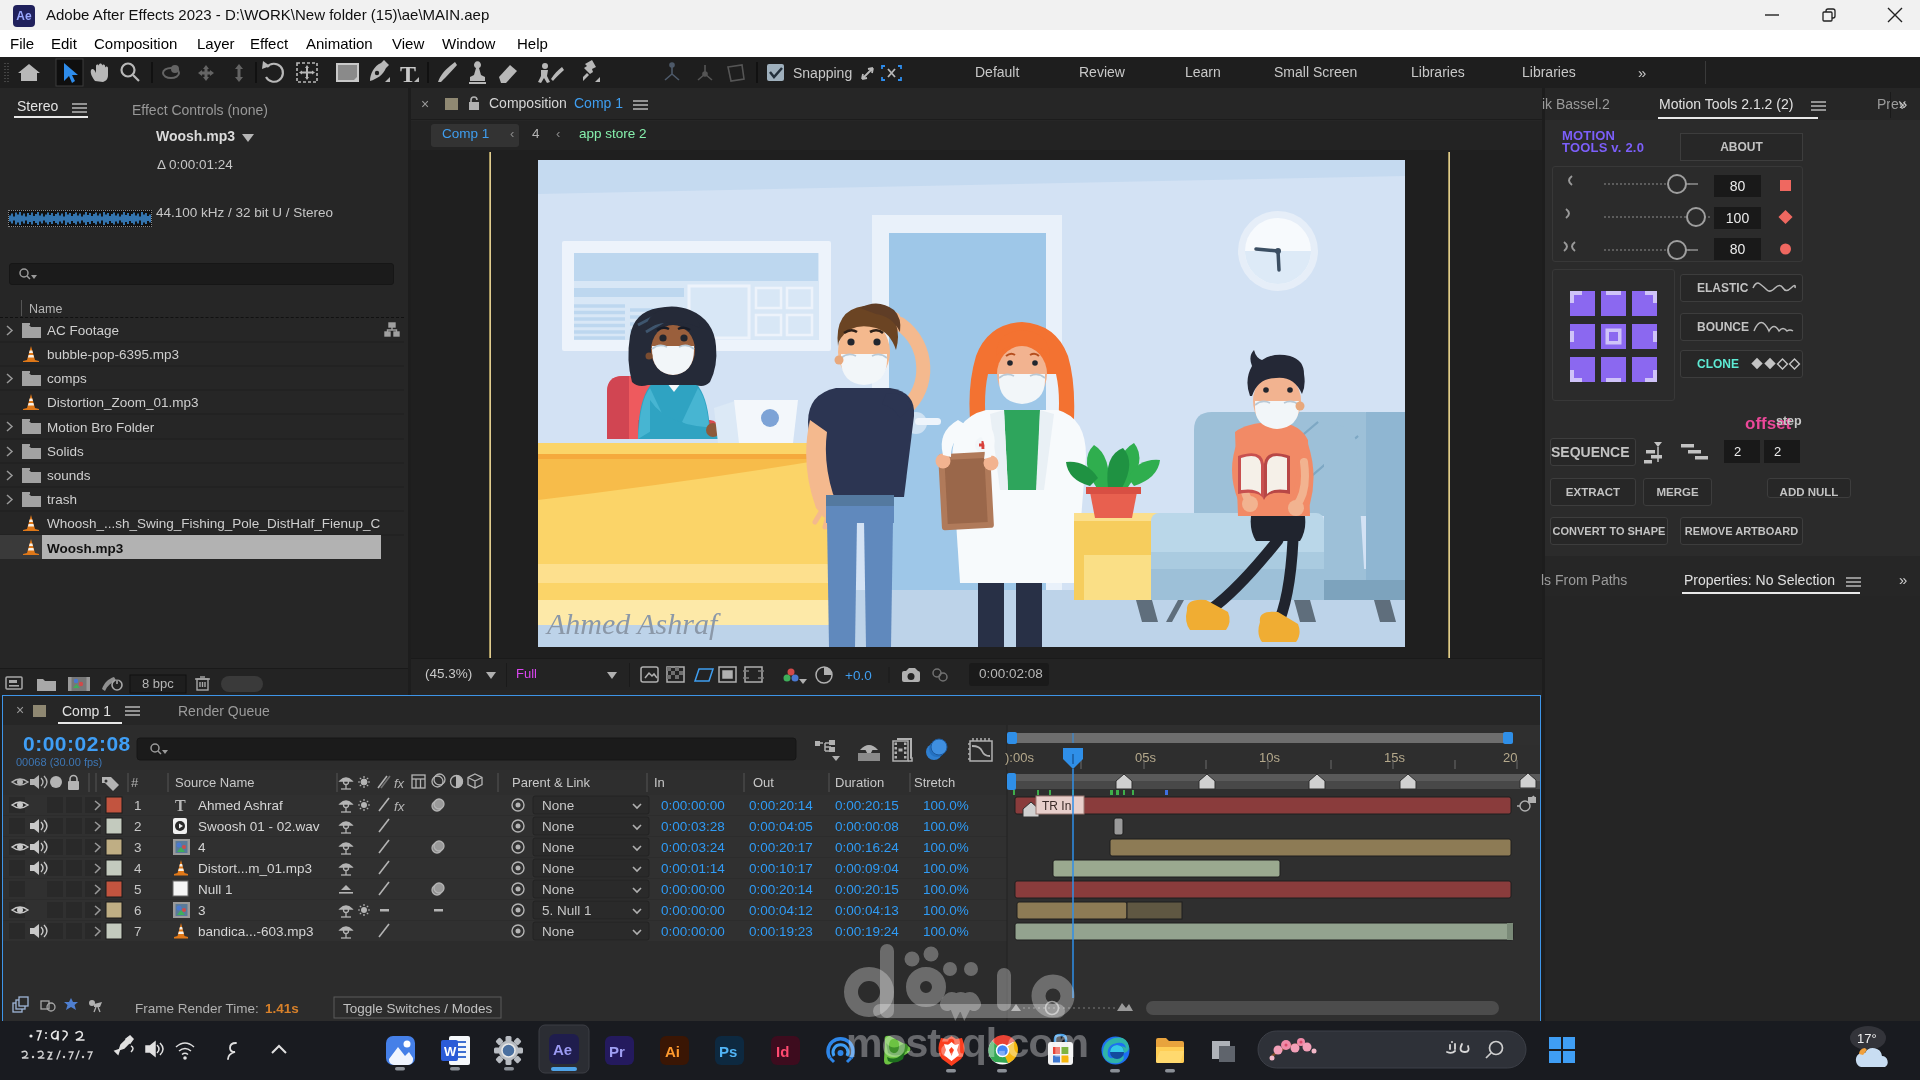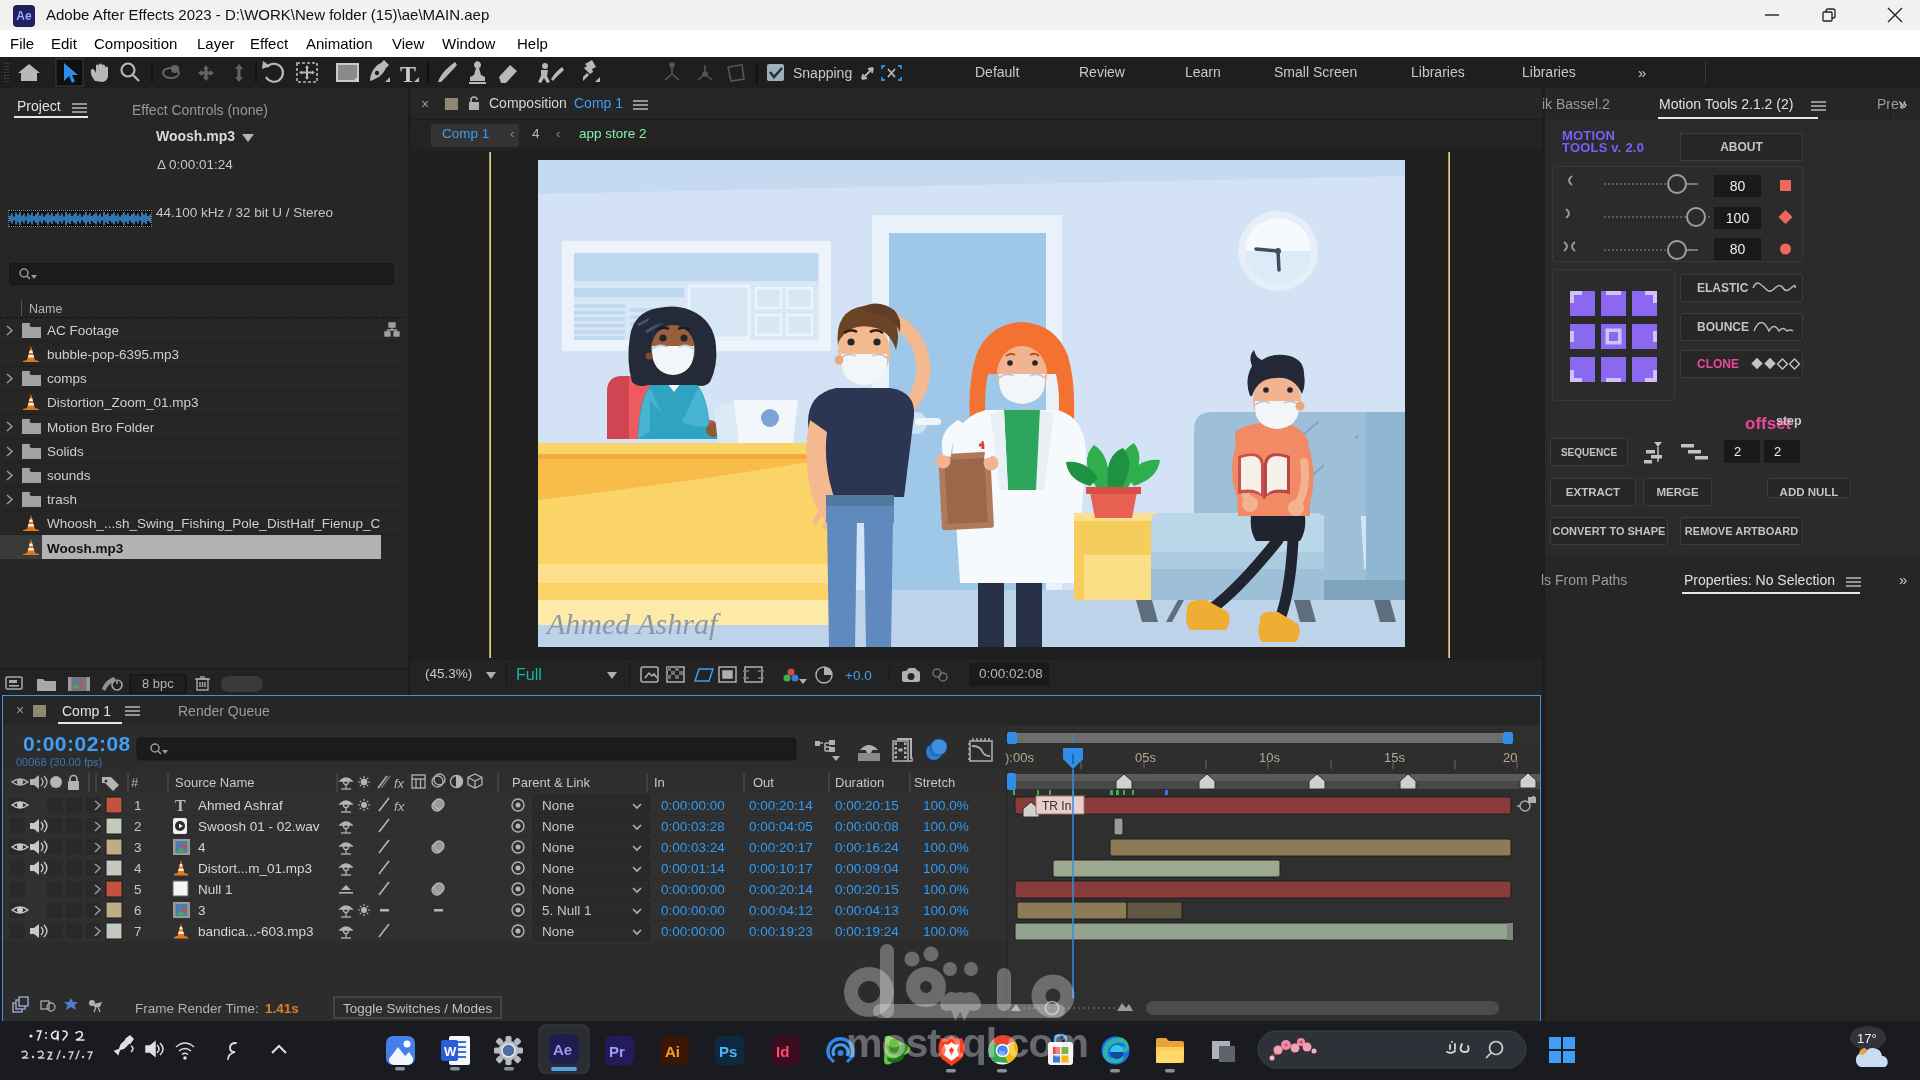--- a/index.html
+++ b/index.html
@@ -135,21 +135,21 @@
     <span class="wstab" style="left:975px;">Default</span>
     <span class="wstab" style="left:1079px;">Review</span>
     <span class="wstab" style="left:1185px;">Learn</span>
     <span class="wstab" style="left:1274px;">Small Screen</span>
     <span class="wstab" style="left:1411px;">Libraries</span>
     <span class="wstab" style="left:1522px;">Libraries</span>
     <span class="wstab" style="left:1638px;font-size:15px;">»</span>
     <div class="abs" style="left:1705px;top:4px;width:1px;height:23px;background:#3a3a3a;"></div>
   </div>
   <div id="leftpanel" class="abs">
-    <div class="abs" style="left:17px;top:10px;font-size:14px;color:#e2e2e2;">Project</div>
+    <div class="abs" style="left:17px;top:10px;font-size:14px;color:#e2e2e2;">Stereo</div>
     <svg class="abs" style="left:72px;top:14px;" width="15" height="12">
         <g stroke="#b0b0b0" stroke-width="1.6">
           <line x1="0" y1="2" x2="15" y2="2"></line>
           <line x1="0" y1="6" x2="15" y2="6"></line>
           <line x1="0" y1="10" x2="15" y2="10"></line>
         </g>
       </svg>
     <div class="abs" style="left:14px;top:28px;width:74px;height:2px;background:#e8e8e8;"></div>
     <div class="abs" style="left:132px;top:14px;font-size:14px;color:#989898;">Effect Controls (none)</div>
     <div class="abs" style="left:156px;top:40px;font-size:14px;font-weight:bold;color:#dadada;">Woosh.mp3</div>
@@ -488,21 +488,21 @@
         <text x="9" y="474" font-family="Liberation Serif" font-style="italic" font-size="30" fill="#8b98a8">Ahmed Ashraf</text>
       </svg>
     </div>
 
     <div class="abs" style="left:0;top:570px;width:1131px;height:32px;background:#232323;border-top:1px solid #1a1a1a;">
       <span class="abs" style="left:14px;top:7px;color:#c8c8c8;font-size:13.5px;">(45.3%)</span>
       <svg class="abs" style="left:75px;top:13px;" width="10" height="7">
           <path d="M0 0 L10 0 L5 7 Z" fill="#b0b0b0"></path>
         </svg>
       <div class="abs" style="left:95px;top:4px;width:1px;height:24px;background:#1a1a1a;"></div>
-      <span class="abs" style="left:105px;top:7px;color:#14b8a6;font-size:16px;">Full</span>
+      <span class="abs" style="left:105px;top:7px;color:#d946ef;font-size:13px;">Full</span>
       <svg class="abs" style="left:196px;top:13px;" width="10" height="7">
           <path d="M0 0 L10 0 L5 7 Z" fill="#b0b0b0"></path>
         </svg>
       <div class="abs" style="left:218px;top:4px;width:1px;height:24px;background:#1a1a1a;"></div>
       <svg class="abs" style="left:228px;top:6px;" width="320" height="20" viewBox="0 0 320 20">
         <g fill="none" stroke="#b0b0b0" stroke-width="1.5">
           <rect x="2" y="2" width="17" height="15" rx="2"></rect>
           <path d="M6 13 l4 -5 3 3 2 -2 3 4"></path>
           <rect x="28" y="2" width="17" height="15"></rect>
           <path d="M28 2 l4 0 0 4 -4 0 Z M36 2 l4 0 0 4 -4 0 Z M32 6 l4 0 0 4 -4 0 Z M40 6 l4 0 0 4 -4 0 Z M28 10 l4 0 0 4 -4 0 Z M36 10 l4 0 0 4 -4 0 Z" fill="#707070" stroke="none"></path>
@@ -616,31 +616,31 @@
       <span class="abs" style="left:152px;top:161px;color:#c3c3c3;font-size:12px;font-weight:bold;">ELASTIC</span>
       <svg class="abs" style="left:207px;top:160px;" width="44" height="16">
           <path d="M1 8 Q4 1 8 4 T15 10 T23 8 T31 8 T39 8 T43 8" stroke="#b8b8b8" stroke-width="1.5" fill="none"></path>
         </svg>
       <div class="abs" style="left:135px;top:193px;width:123px;height:28px;background:#272727;border:1px solid #3d3d3d;border-radius:3px;"></div>
       <span class="abs" style="left:152px;top:200px;color:#c3c3c3;font-size:12px;font-weight:bold;">BOUNCE</span>
       <svg class="abs" style="left:208px;top:198px;" width="44" height="16">
           <path d="M1 13 Q8 -4 16 13 Q21 4 26 13 Q30 8 34 13 Q37 11 40 13" stroke="#b8b8b8" stroke-width="1.5" fill="none"></path>
         </svg>
       <div class="abs" style="left:135px;top:230px;width:123px;height:28px;background:#272727;border:1px solid #3d3d3d;border-radius:3px;"></div>
-      <span class="abs" style="left:152px;top:237px;color:#ec4899;font-size:12px;font-weight:bold;">CLONE</span>
+      <span class="abs" style="left:152px;top:237px;color:#5eead4;font-size:12px;font-weight:bold;">CLONE</span>
       <svg class="abs" style="left:206px;top:237px;" width="50" height="14" viewBox="0 0 50 14">
         <rect x="2" y="2.5" width="8" height="8" fill="#c3c3c3" transform="rotate(45 6 6.5)"></rect>
         <rect x="15" y="2.5" width="8" height="8" fill="#c3c3c3" transform="rotate(45 19 6.5)"></rect>
         <rect x="28" y="3.5" width="7" height="7" fill="none" stroke="#c3c3c3" stroke-width="1.4" transform="rotate(45 31.5 7)"></rect>
         <rect x="40" y="3.5" width="7" height="7" fill="none" stroke="#c3c3c3" stroke-width="1.4" transform="rotate(45 43.5 7)"></rect>
       </svg>
       <span class="abs" style="left:200px;top:294px;color:#ec4899;font-size:17px;font-weight:bold;">offset</span>
       <span class="abs" style="left:231px;top:294px;color:#c8c8c8;font-size:12.5px;font-weight:bold;">step</span>
 
-      <div class="abs" style="left:5px;top:318px;width:78px;height:28px;background:#272727;border:1px solid #3d3d3d;border-radius:3px;color:#c3c3c3;font-size:10px;font-weight:bold;text-align:center;line-height:27px;">SEQUENCE</div>
+      <div class="abs" style="left:5px;top:318px;width:86px;height:28px;background:#272727;border:1px solid #3d3d3d;border-radius:3px;color:#c3c3c3;font-size:14px;font-weight:bold;line-height:27px;">SEQUENCE</div>
       <svg class="abs" style="left:96px;top:318px;" width="30" height="28" viewBox="0 0 30 28">
         <path d="M13 4 L21 4 L17 9 Z" fill="#c3c3c3"></path>
           <line x1="17" y1="9" x2="17" y2="24" stroke="#c3c3c3" stroke-width="1.5"></line>
         <rect x="5" y="12" width="9" height="3.5" fill="#c3c3c3"></rect>
           <rect x="10" y="17" width="11" height="3.5" fill="#c3c3c3"></rect>
           <rect x="3" y="22" width="8" height="3.5" fill="#c3c3c3"></rect>
       </svg>
       <svg class="abs" style="left:133px;top:318px;" width="34" height="28" viewBox="0 0 34 28">
         <rect x="3" y="6" width="13" height="3.5" fill="#c3c3c3"></rect>
           <rect x="10" y="12" width="13" height="3.5" fill="#c3c3c3"></rect>

